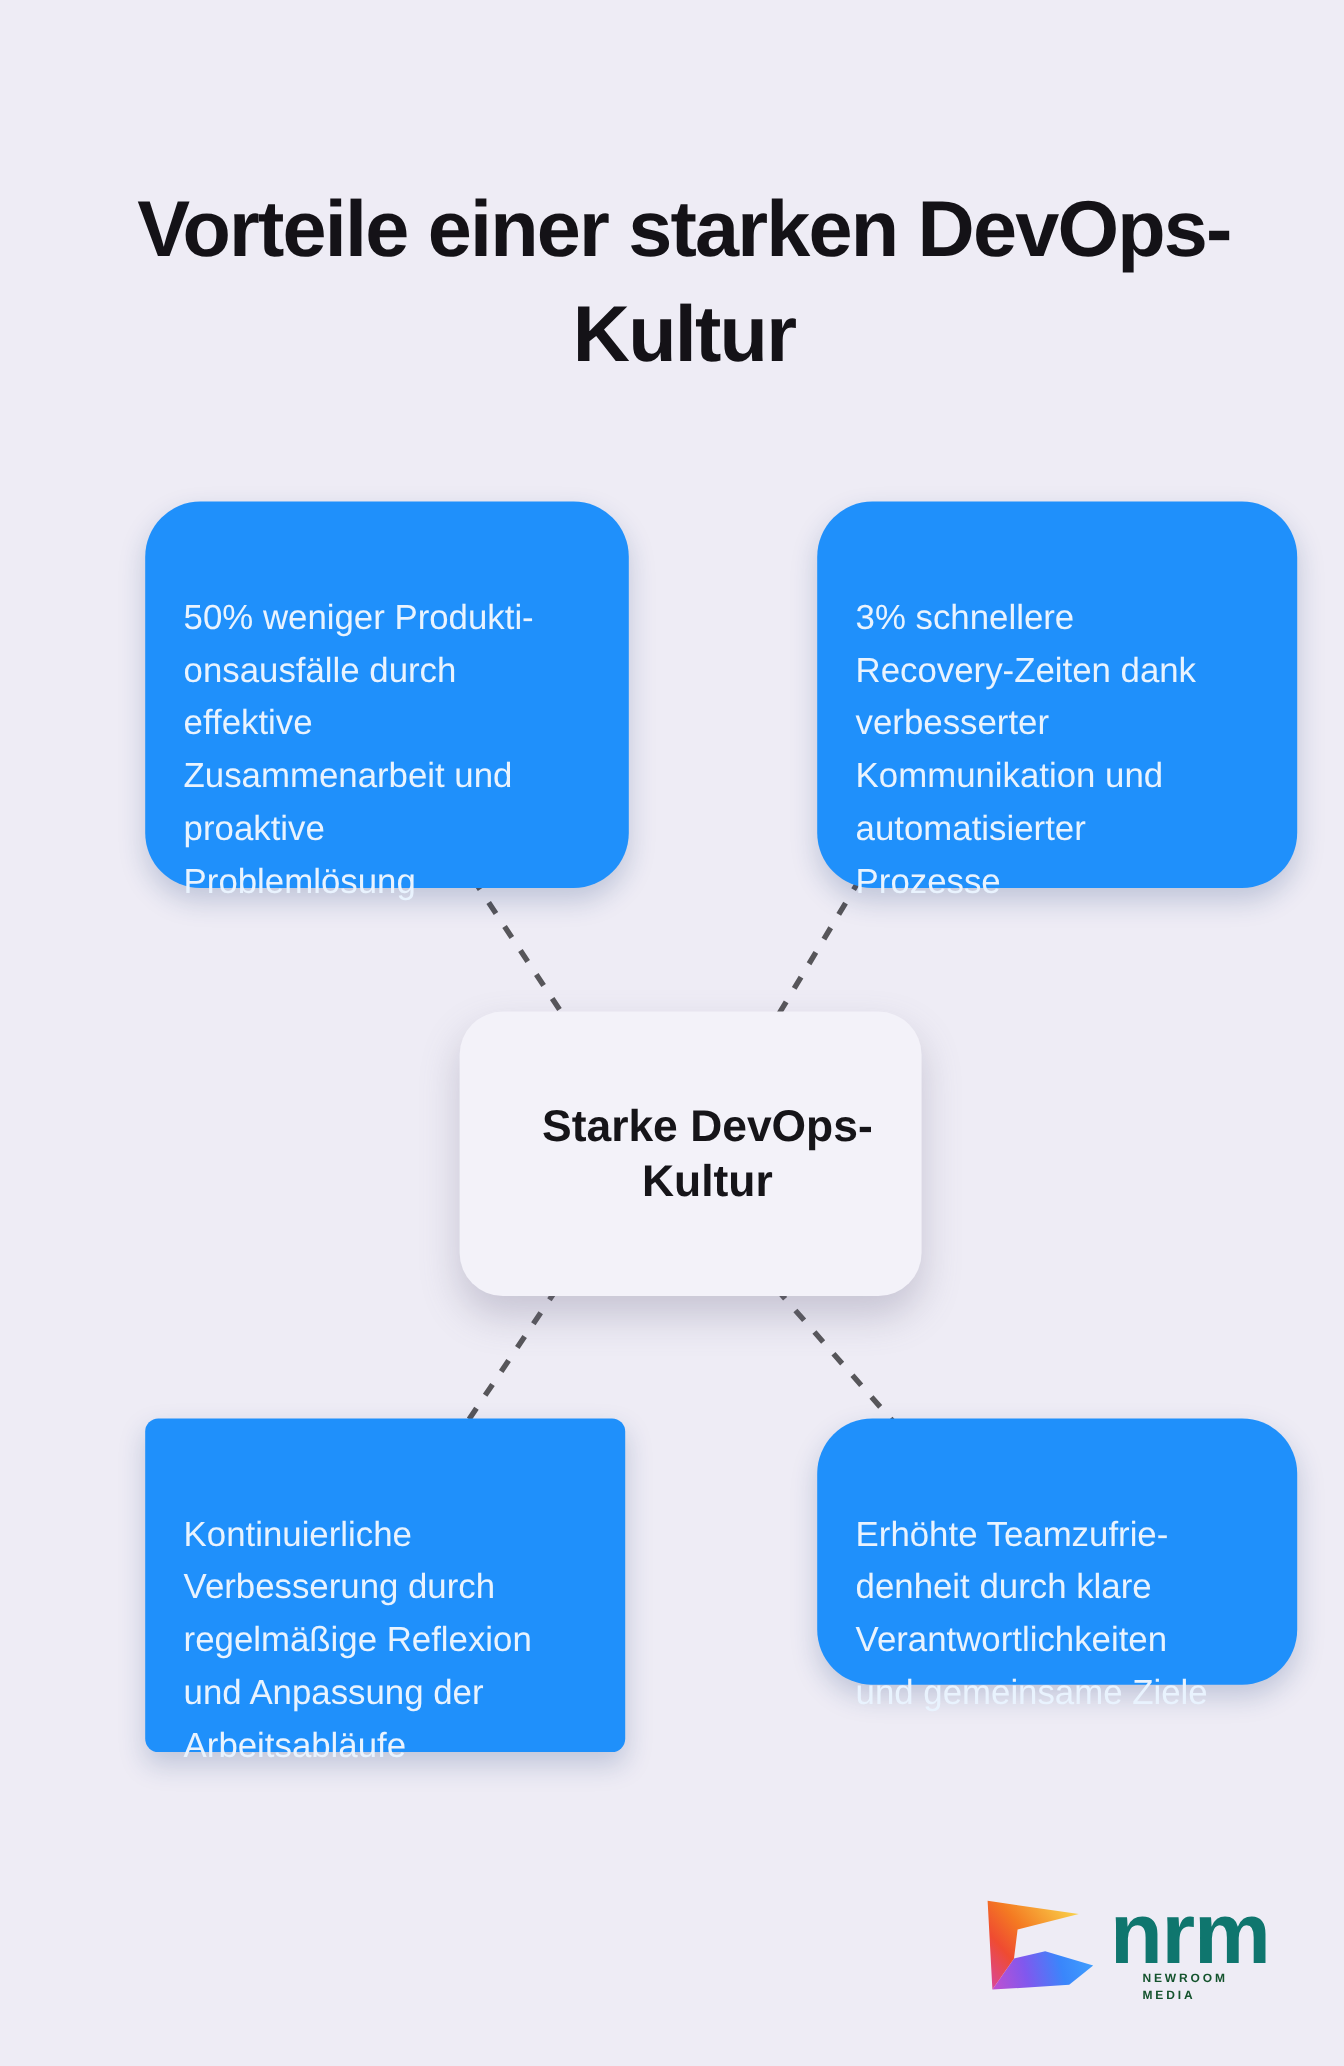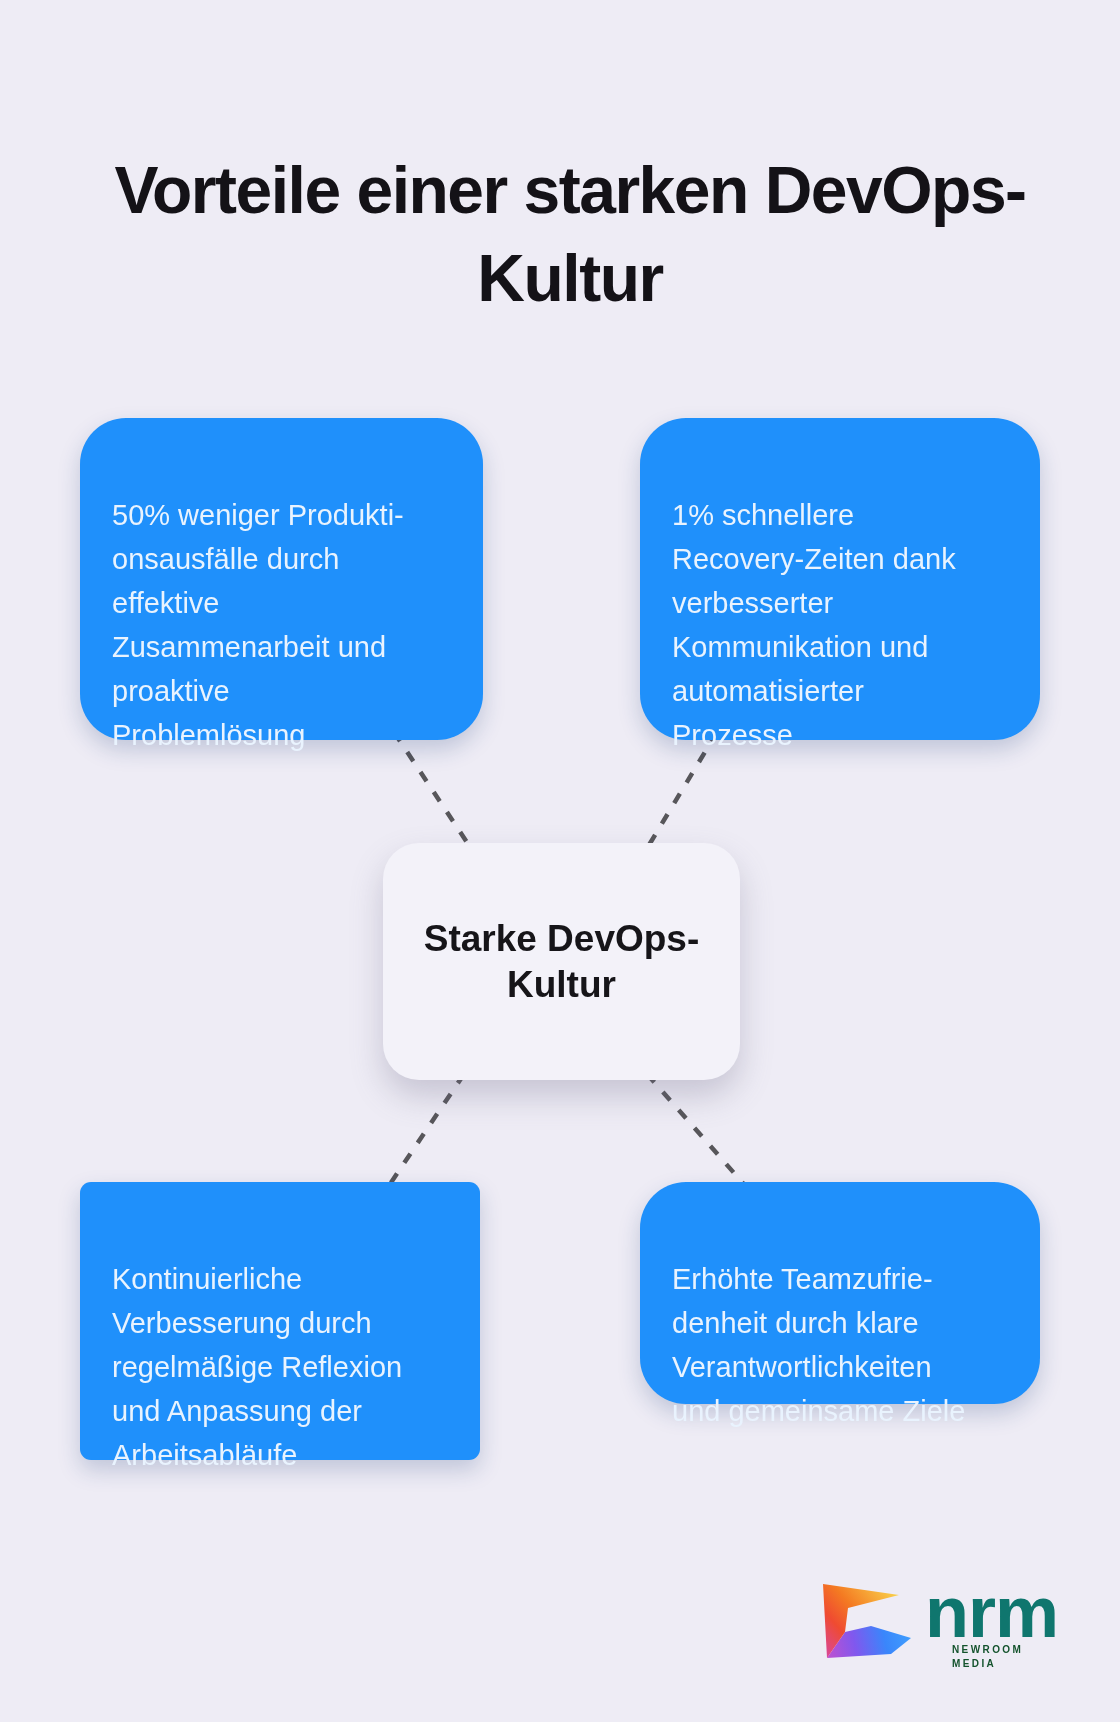--- a/index.html
+++ b/index.html
@@ -13,32 +13,33 @@
     text-align:center;font-size:66px;font-weight:800;line-height:88px;
     letter-spacing:-1.5px;color:#141217;white-space:pre-line;padding-left:10px;
   }
   .connectors{position:absolute;left:0;top:0;width:1120px;height:1722px;}
   .card{
     position:absolute;box-sizing:border-box;
     background:#1f90fb;border-radius:46px;
     color:#e9f3fe;font-size:29px;line-height:44px;
     padding:31px 30px 26px 32px;white-space:pre-line;
     box-shadow:0 10px 22px rgba(33,63,125,.22);
+    margin-left:41px;
   }
   .card.tl{left:80px;top:418px;width:403px;height:322px;}
   .card.tr{left:640px;top:418px;width:400px;height:322px;}
   .card.bl{left:80px;top:1182px;width:400px;height:278px;border-radius:11px;}
   .card.br{left:640px;top:1182px;width:400px;height:222px;}
   .center-node{
     position:absolute;left:383px;top:843px;width:357px;height:237px;
     background:#f3f2f9;border-radius:36px;
     box-shadow:0 16px 32px rgba(108,105,135,.30);
     display:flex;align-items:center;justify-content:center;
     text-align:center;font-weight:800;font-size:37px;line-height:46px;
-    color:#161519;white-space:pre-line;
+    color:#161519;white-space:pre-line;padding-left:28px;
   }
   .logo{position:absolute;left:0;top:0;}
   .logo-mark{position:absolute;left:815px;top:1575px;}
   .logo-name{
     position:absolute;left:925px;top:1576px;
     font-size:72px;line-height:72px;font-weight:800;
     letter-spacing:-1px;color:#0f766e;
   }
   .logo-sub{
     position:absolute;left:952px;top:1643px;
@@ -66,21 +67,21 @@
   <div class="card tl">
     <span>50% weniger Produkti-
 onsausfälle durch
 effektive
 Zusammenarbeit und
 proaktive
 Problemlösung</span>
   </div>
 
   <div class="card tr">
-    <span>1% schnellere
+    <span>3% schnellere
 Recovery-Zeiten dank
 verbesserter
 Kommunikation und
 automatisierter
 Prozesse</span>
   </div>
 
   <div class="center-node">
     <span>Starke DevOps-
 Kultur</span>

